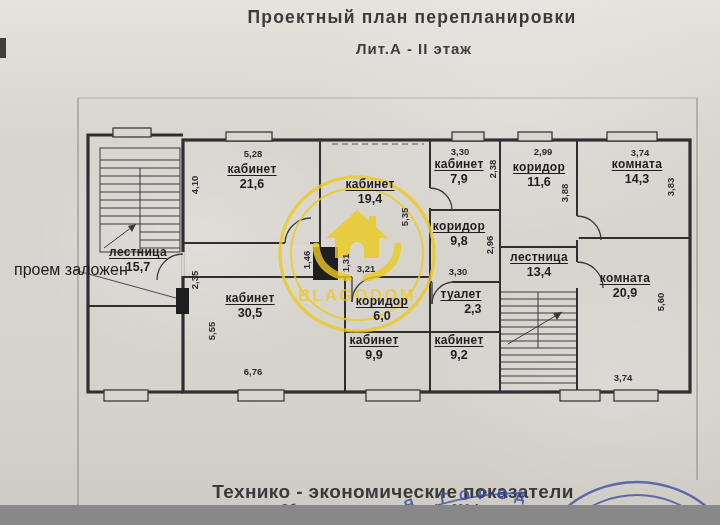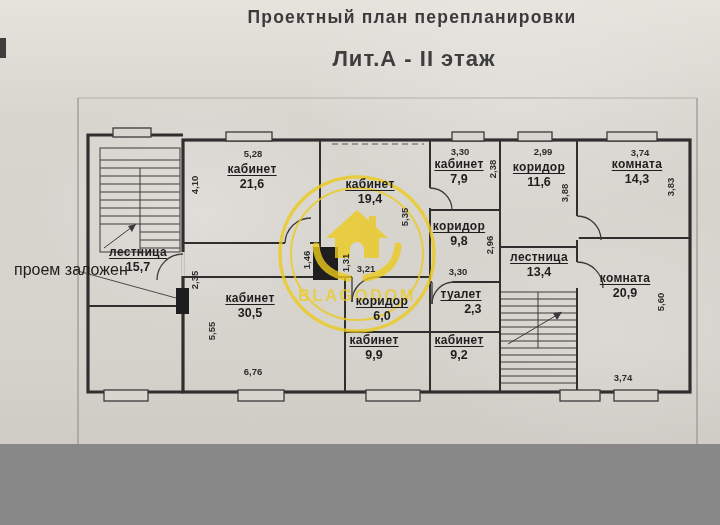--- a/index.html
+++ b/index.html
@@ -1,28 +1,28 @@
 <!DOCTYPE html>
 <html><head>
 <meta charset="utf-8">
 <style>
   html,body{margin:0;padding:0;background:#888;}
   .page{
-    position:relative;width:720px;height:444px;overflow:hidden;
+    position:relative;width:720px;height:505px;overflow:hidden;
     font-family:"Liberation Sans",sans-serif;color:#222;
     background:
       radial-gradient(240px 170px at 28% 48%, rgba(255,255,255,.22), transparent 70%),
       radial-gradient(320px 210px at 72% 22%, rgba(255,255,255,.18), transparent 70%),
       radial-gradient(260px 200px at 85% 75%, rgba(255,255,255,.14), transparent 70%),
       linear-gradient(#e6e3dd, #d8d5cf 28%, #d6d3cd 78%, #cfccc6);
   }
   .abs{position:absolute;}
   .title1{top:7px;left:412px;transform:translateX(-50%);font-size:17.5px;font-weight:bold;
           letter-spacing:1.2px;color:#3b3b3b;white-space:nowrap;}
-  .title2{top:46px;left:414px;transform:translateX(-50%);font-size:22px;font-weight:bold;
+  .title2{top:40px;left:414px;transform:translateX(-50%);font-size:15px;font-weight:bold;
           letter-spacing:1px;color:#3e3e3e;white-space:nowrap;}
   .plan-svg,.stamp-svg{position:absolute;left:0;top:0;}
   .room{position:absolute;text-align:center;transform:translateX(-50%);line-height:1.25;white-space:nowrap;}
   .room .rn{display:block;font-weight:bold;font-size:12px;color:#1e1e1e;
             text-decoration:underline;text-underline-offset:2px;letter-spacing:.3px;}
   .room .ra{display:block;font-weight:bold;font-size:12.5px;color:#1e1e1e;}
   .dim{position:absolute;font-size:9.5px;font-weight:bold;color:#2d2d2d;
        transform:translate(-50%,-50%);white-space:nowrap;}
   .dim.v{transform:translate(-50%,-50%) rotate(-90deg);}
   .annot{position:absolute;left:14px;top:261px;font-size:16px;color:#1c1c1c;white-space:nowrap;}

